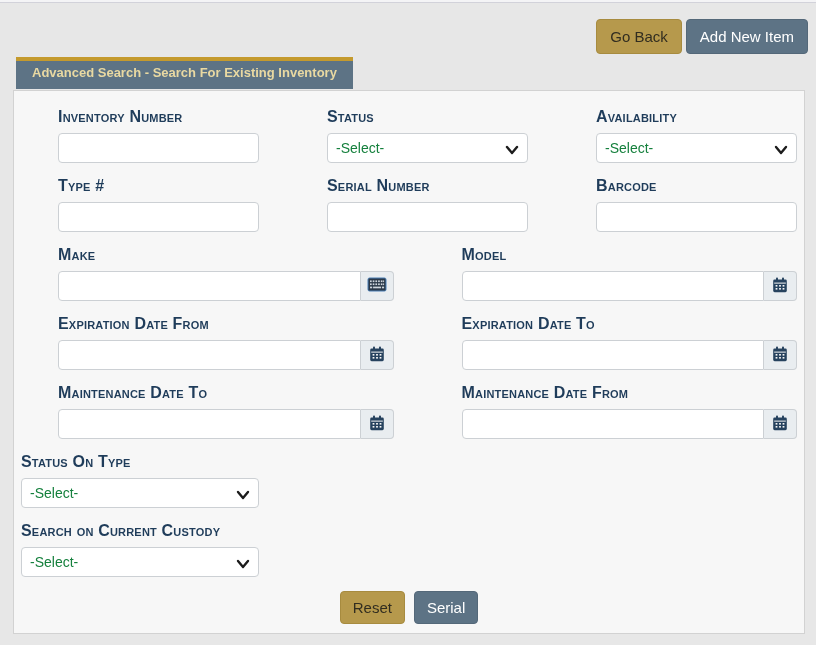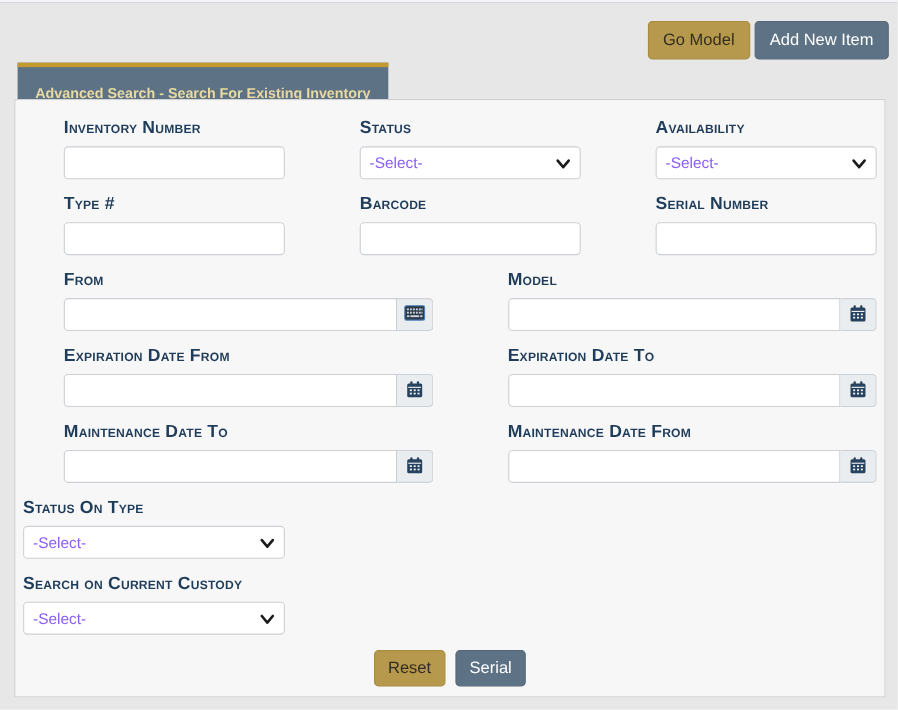--- a/index.html
+++ b/index.html
@@ -23,21 +23,21 @@
   }
   .btn-gold  { background:#b6994c; border-color:#a78b3f; color:#312d20; }
   .btn-slate { background:#5d7385; border-color:#546879; color:#ffffff;text-align:right; }
 
   
   .tab {
     position:absolute; left:16px; top:57px;
     background:#5d7385;
     border-top:4px solid #c49a2e;
     color:#e9d9a2; font-weight:bold; font-size:13px;
-    padding:16px 16px 9px;
+    padding:4px 16px 9px;
     white-space:nowrap;
   }
 
   
   .panel {
     position:absolute; left:13px; top:90px;
     width:792px; height:544px;
     background:#f7f7f7;
     border:1px solid #d2d2d2;
     padding:17px 7px 0;
@@ -64,21 +64,21 @@
     font-family:"Liberation Sans", sans-serif;
     font-size:14px; color:#444444;
   }
 
   .select-wrap { position:relative; }
   select {
     width:100%; height:30px;
     border:1px solid #ccd0d4; border-radius:4px;
     background:#ffffff; padding:0 28px 0 8px;
     font-family:"Liberation Sans", sans-serif;
-    font-size:14px; color:#8b5cf6;
+    font-size:14px; color:#15803d;
     appearance:none; -webkit-appearance:none; -moz-appearance:none;
   }
   .chevron { position:absolute; right:9px; top:9px; pointer-events:none; display:block; }
 
   .input-group { display:flex; }
   .input-group .text-input {
     flex:1; min-width:0;
     border-top-right-radius:0; border-bottom-right-radius:0;
   }
   .addon {
@@ -92,21 +92,21 @@
 
   .footer { display:flex; justify-content:center; gap:9px; margin-top:3px; }
   .btn-sm { padding:8px 12px; font-size:15px; }
 </style>
 </head>
 <body>
 
 <div class="top-strip"></div>
 
 <div class="actions">
-  <button class="btn btn-gold">Go Model</button>
+  <button class="btn btn-gold">Go Back</button>
   <button class="btn btn-slate">Add New Item</button>
 </div>
 
 <div class="tab">Advanced Search - Search For Existing Inventory</div>
 
 <div class="panel">
 
   <div class="row">
     <div class="col">
       <span class="field-label">Inventory Number</span>
@@ -139,32 +139,32 @@
       </div>
     </div>
   </div>
 
   <div class="row">
     <div class="col">
       <span class="field-label">Type #</span>
       <input type="text" class="text-input" value="" style="">
     </div>
     <div class="col">
+      <span class="field-label">Serial Number</span>
+      <input type="text" class="text-input" value="" style="">
+    </div>
+    <div class="col">
       <span class="field-label">Barcode</span>
       <input type="text" class="text-input" value="" style="">
     </div>
-    <div class="col">
-      <span class="field-label">Serial Number</span>
-      <input type="text" class="text-input" value="" style="">
-    </div>
-  </div>
-
-  <div class="row">
-    <div class="col">
-      <span class="field-label">From</span>
+  </div>
+
+  <div class="row">
+    <div class="col">
+      <span class="field-label">Make</span>
       <div class="input-group">
         <input type="text" class="text-input" value="" style="">
         <button class="addon">
           <span>
             <svg width="20" height="15" viewBox="0 0 20 15">
               <rect x="1" y="1" width="18" height="13" rx="1.5" fill="#2b3949" stroke="#4a7fb5" stroke-width="1"></rect>
               <g fill="#cfd6dd">
                 <rect x="3" y="3.4" width="1.7" height="1.7"></rect>
                   <rect x="5.7" y="3.4" width="1.7" height="1.7"></rect>
                   <rect x="8.4" y="3.4" width="1.7" height="1.7"></rect>

